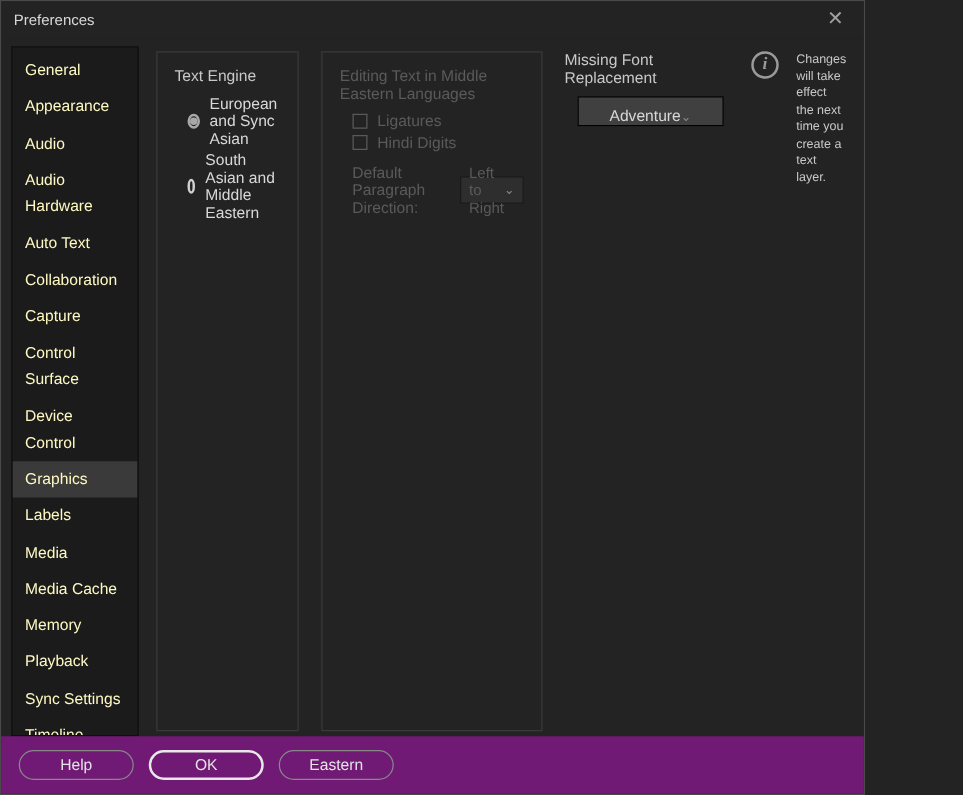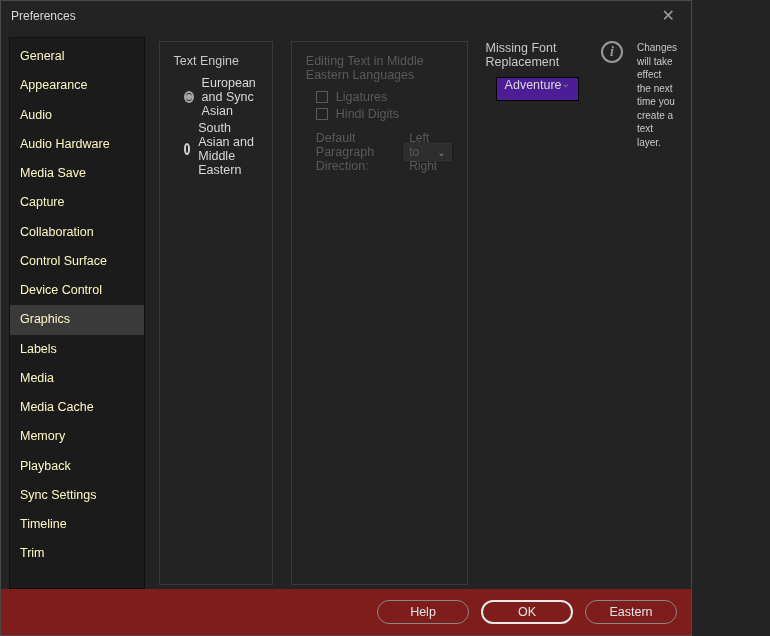--- a/index.html
+++ b/index.html
@@ -22,46 +22,46 @@
   .radio { width: 12px; height: 12px; border-radius: 50%; border: 2px solid #a8a8a8; display: inline-flex; align-items: center; justify-content: center; }
   .radio.checked::after { content: ""; width: 6px; height: 6px; border-radius: 50%; background: #a8a8a8; }
   .radio.unchecked { border-color: #cfcfcf; }
   .checkbox { width: 12px; height: 12px; border: 1px solid #5a5a5a; display: inline-block; }
   .opt-label { color: #d8d8d8; font-size: 12.5px; }
   .row { display: flex; align-items: center; gap: 28px; margin: 10px 0 0 10px; }
   .row-label { color: #d8d8d8; font-size: 12.5px; }
   .select { flex: 1; max-width: 180px; height: 22px; background: #2e2e2e; border: 1px solid #1a1a1a; display: flex; align-items: center; justify-content: space-between; padding: 0 6px; color: #8a8a8a; font-size: 12px; }
   .fieldset.disabled .select { color: #5a5a5a; }
   .chev { font-size: 10px; color: #8a8a8a; }
-  .font-block .select-dark { height: 24px; background: #4c1d95; border: 1px solid #000; display: flex; align-items: flex-start; justify-content: space-between; padding: 0 8px; color: #d8d8d8; font-size: 12.5px; margin-left: 10px; max-width: 320px; }
+  .font-block .select-dark { height: 24px; background: #404040; border: 1px solid #000; display: flex; align-items: flex-end; justify-content: space-between; padding: 0 25px; color: #d8d8d8; font-size: 12.5px; margin-left: 10px; max-width: 320px; }
   .info-row { display: flex; gap: 14px; align-items: flex-start; padding-left: 4px; }
   .info-icon { width: 22px; height: 22px; border: 2px solid #9a9a9a; border-radius: 50%; display: flex; align-items: center; justify-content: center; color: #9a9a9a; font-weight: bold; font-size: 14px; font-style: italic; font-family: Georgia, serif; flex-shrink: 0; }
   .info-text { color: #c8c8c8; font-size: 10px; max-width: 300px; line-height: 1.35; }
-  .footer { height: 46px; display: flex; align-items: center; justify-content: flex-end; gap: 12px; padding: 0 14px; background: #7f1d1d; }
+  .footer { height: 46px; display: flex; align-items: center; gap: 12px; padding: 0 14px; background: #701a75; }
   .btn { min-width: 92px; height: 24px; border-radius: 12px; border: 1px solid #888; background: transparent; color: #e4e4e4; font-size: 12.5px; display: flex; align-items: center; justify-content: center; cursor: pointer; }
   .btn.primary { border: 2px solid #e8e8e8; }
 </style>
 </head>
 <body>
 
 <div class="win">
   <div class="titlebar">
     <span>Preferences</span>
     <div class="close-x">✕</div>
   </div>
 
   <div class="body">
     <div class="sidebar" id="sidebar">
         <div class="nav-item">General</div>
         <div class="nav-item">Appearance</div>
         <div class="nav-item">Audio</div>
         <div class="nav-item">Audio Hardware</div>
-        <div class="nav-item">Media Save</div>
+        <div class="nav-item">Auto Text</div>
+        <div class="nav-item">Collaboration</div>
         <div class="nav-item">Capture</div>
-        <div class="nav-item">Collaboration</div>
         <div class="nav-item">Control Surface</div>
         <div class="nav-item">Device Control</div>
         <div class="nav-item selected">Graphics</div>
         <div class="nav-item">Labels</div>
         <div class="nav-item">Media</div>
         <div class="nav-item">Media Cache</div>
         <div class="nav-item">Memory</div>
         <div class="nav-item">Playback</div>
         <div class="nav-item">Sync Settings</div>
         <div class="nav-item">Timeline</div>

